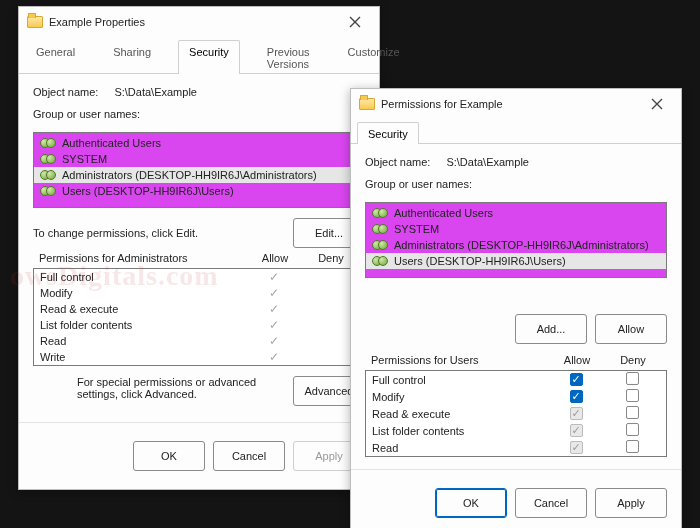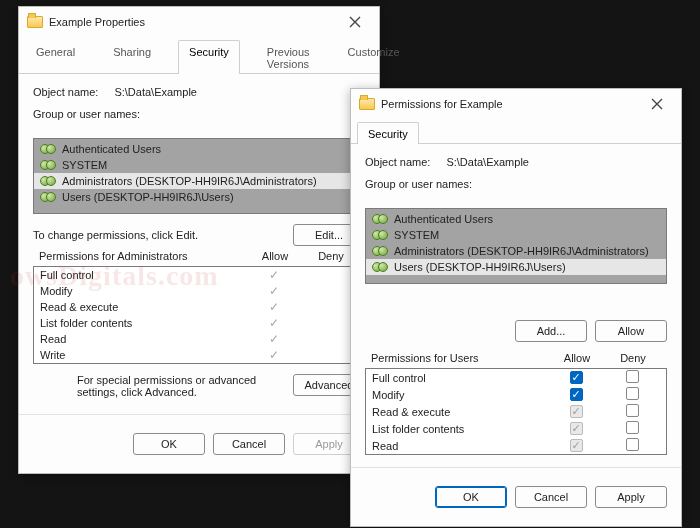--- a/index.html
+++ b/index.html
@@ -21,36 +21,36 @@
   }
   .title-text { flex:1; color:#222; }
   .close-btn { width:32px; height:24px; display:flex; align-items:center; justify-content:center; color:#444; }
   .tabs { display:flex; border-bottom:1px solid #d0d0d0; padding: 2px 6px 0 6px; gap:16px; }
   .tab { padding: 5px 10px 4px 10px; color:#555; border:1px solid transparent; border-bottom:none; position:relative; top:1px; background:transparent;}
   .tab.active { background:#fdfdfd; border-color:#d0d0d0; color:#000; border-radius:2px 2px 0 0; }
   .body { padding: 8px 14px 12px 14px; }
   .row { display:flex; align-items:center; gap:8px; margin:4px 0; color:#222;}
   .label { color:#222; }
   .listbox {
-    border:1px solid #7a7a7a; background:#a3a3a3; margin-top:18px; padding:2px 0;
+    border:1px solid #7a7a7a; background:#d946ef; margin-top:12px; padding:2px 0;
   }
   .listitem { display:flex; align-items:center; gap:6px; padding:1px 6px; color:#222;}
   .listitem.sel { background:#e6e6e6; }
   .user-icon {
     width:16px; height:14px; position:relative;
   }
   .user-icon::before, .user-icon::after {
     content:""; position:absolute; border-radius:50%;
     background: radial-gradient(circle at 30% 30%, #cfe9a8, #6fa53a);
     border:1px solid #4f7a22;
   }
   .user-icon::before { width:8px; height:8px; left:0; top:2px; }
   .user-icon::after  { width:8px; height:8px; left:6px; top:2px; }
   .btn {
-    min-width:72px; height:22px; background:#fdfdfd; border:1px solid #8a8a8a;
+    min-width:72px; height:30px; background:#fdfdfd; border:1px solid #8a8a8a;
     border-radius:3px; color:#222; padding:0 12px; display:inline-flex; align-items:center; justify-content:center;
   }
   .btn.primary { border-color:#0067c0; box-shadow:inset 0 0 0 1px #0067c0; }
   .btn.disabled { color:#9a9a9a; border-color:#cfcfcf; }
   .permhdr { display:grid; grid-template-columns: 1fr 56px 56px; padding: 0 6px; color:#222;}
   .permbox { border:1px solid #7a7a7a; background:#fff; position:relative;}
   .permrow { display:grid; grid-template-columns: 1fr 56px 56px; align-items:center; padding:1px 6px; color:#222;}
   .check { width:13px; height:13px; border:1px solid #888; border-radius:2px; background:#fff; display:inline-flex; align-items:center; justify-content:center; margin:auto;}
   .check.on { background:#0067c0; border-color:#0067c0; color:#fff; }
   .check.ro { background:#e8e8e8; border-color:#bbb; color:#9a9a9a; }

